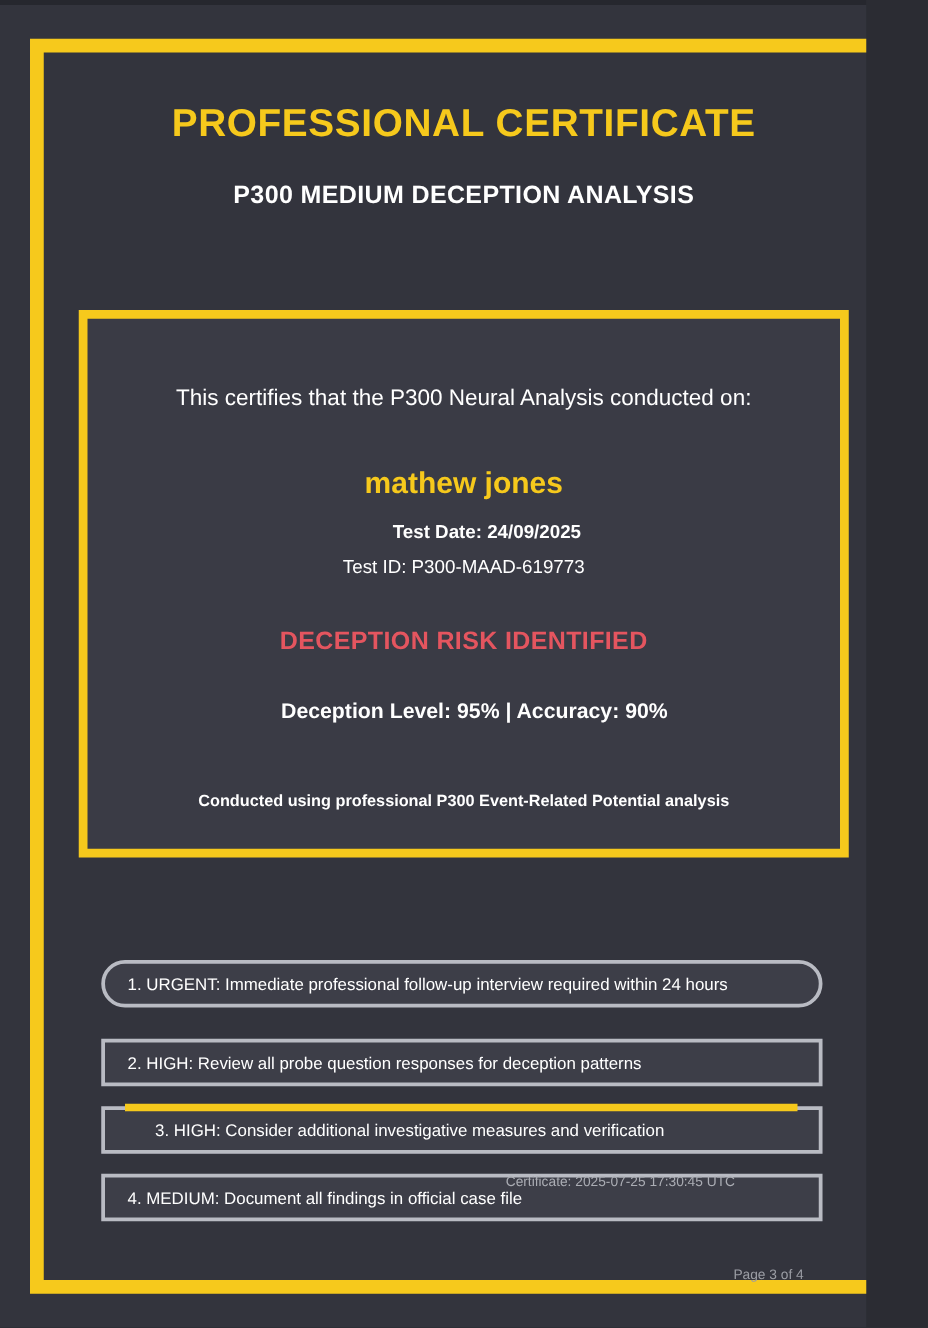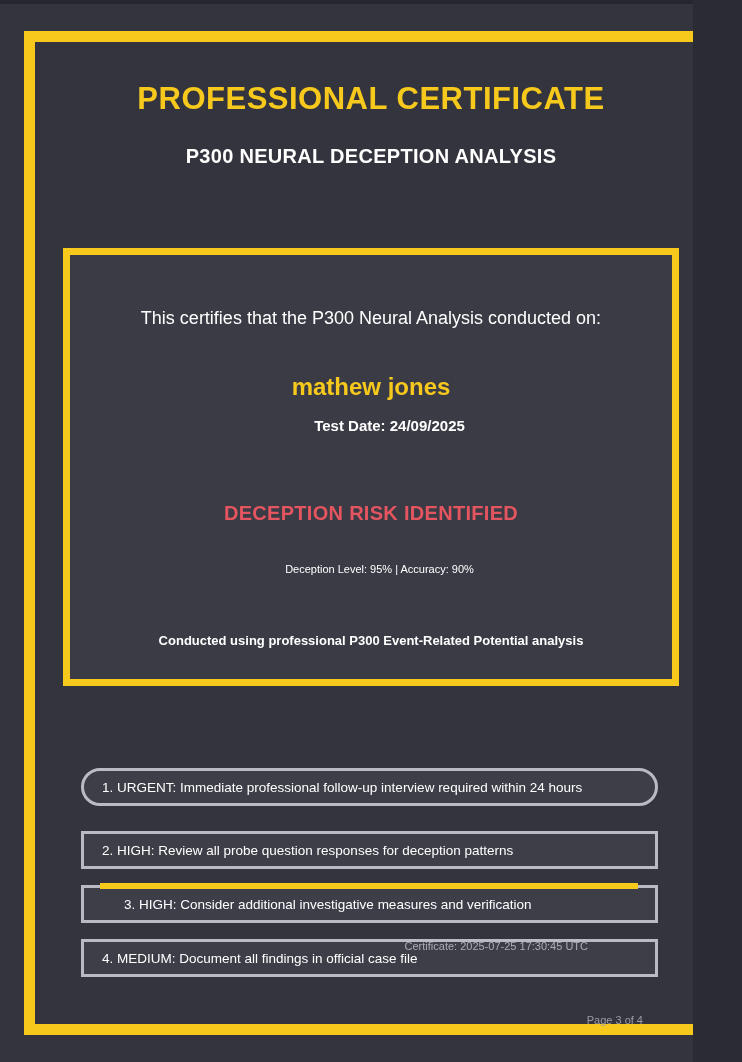--- a/index.html
+++ b/index.html
@@ -48,21 +48,21 @@
     background:var(--panel-bg);
   }
   .cert-panel .line{
     position:absolute;left:0;width:602px;text-align:center;color:#ffffff;
   }
   .intro-text{top:52px;font-size:18px;font-weight:400;line-height:22px;}
   .subject-name{top:101px;font-size:24px;font-weight:700;line-height:28px;color:var(--accent-yellow) !important;margin-top:17px;}
   .test-date{top:161px;font-size:15px;font-weight:700;line-height:20px;padding-left:37px;}
   .test-id{top:189px;font-size:15px;font-weight:400;line-height:20px;}
   .risk-status{top:245px;font-size:20px;font-weight:700;line-height:26px;color:var(--risk-red) !important;letter-spacing:0.3px;}
-  .metrics-line{top:304px;font-size:11px;font-weight:400;line-height:20px;padding-left:17px;}
+  .metrics-line{top:304px;font-size:17px;font-weight:700;line-height:20px;padding-left:17px;}
   .method-note{top:378px;font-size:13px;font-weight:700;line-height:16px;}
   .rec-heading{
     position:absolute;top:716px;left:0;width:742px;
     text-align:center;
     color:var(--accent-yellow);
     font-size:21px;font-weight:700;line-height:26px;
     letter-spacing:0.3px;
   }
   .rec-item{
     position:absolute;left:81px;width:577px;height:38px;
@@ -97,26 +97,27 @@
 <body>
 
 <div class="page">
 
   <div class="top-edge"></div>
 
   <div class="outer-frame"></div>
 
   <div class="page-title">PROFESSIONAL CERTIFICATE</div>
 
-  <div class="page-subtitle">P300 NEURAL DECEPTION ANALYSIS</div>
+  <div class="page-subtitle">P300 MEDIUM DECEPTION ANALYSIS</div>
 
   <div class="cert-panel">
     <div class="line intro-text">This certifies that the P300 Neural Analysis conducted on:</div>
     <div class="line subject-name">mathew jones</div>
     <div class="line test-date">Test Date: 24/09/2025</div>
+    <div class="line test-id">Test ID: P300-MAAD-619773</div>
     <div class="line risk-status">DECEPTION RISK IDENTIFIED</div>
     <div class="line metrics-line">Deception Level: 95% | Accuracy: 90%</div>
     <div class="line method-note">Conducted using professional P300 Event-Related Potential analysis</div>
   </div>
 
 
   <div class="rec-item rec-item-1">1. URGENT: Immediate professional follow-up interview required within 24 hours</div>
   <div class="rec-item rec-item-2">2. HIGH: Review all probe question responses for deception patterns</div>
   <div class="rec-item rec-item-3">3. HIGH: Consider additional investigative measures and verification</div>
   <div class="rec-item rec-item-4">4. MEDIUM: Document all findings in official case file</div>

